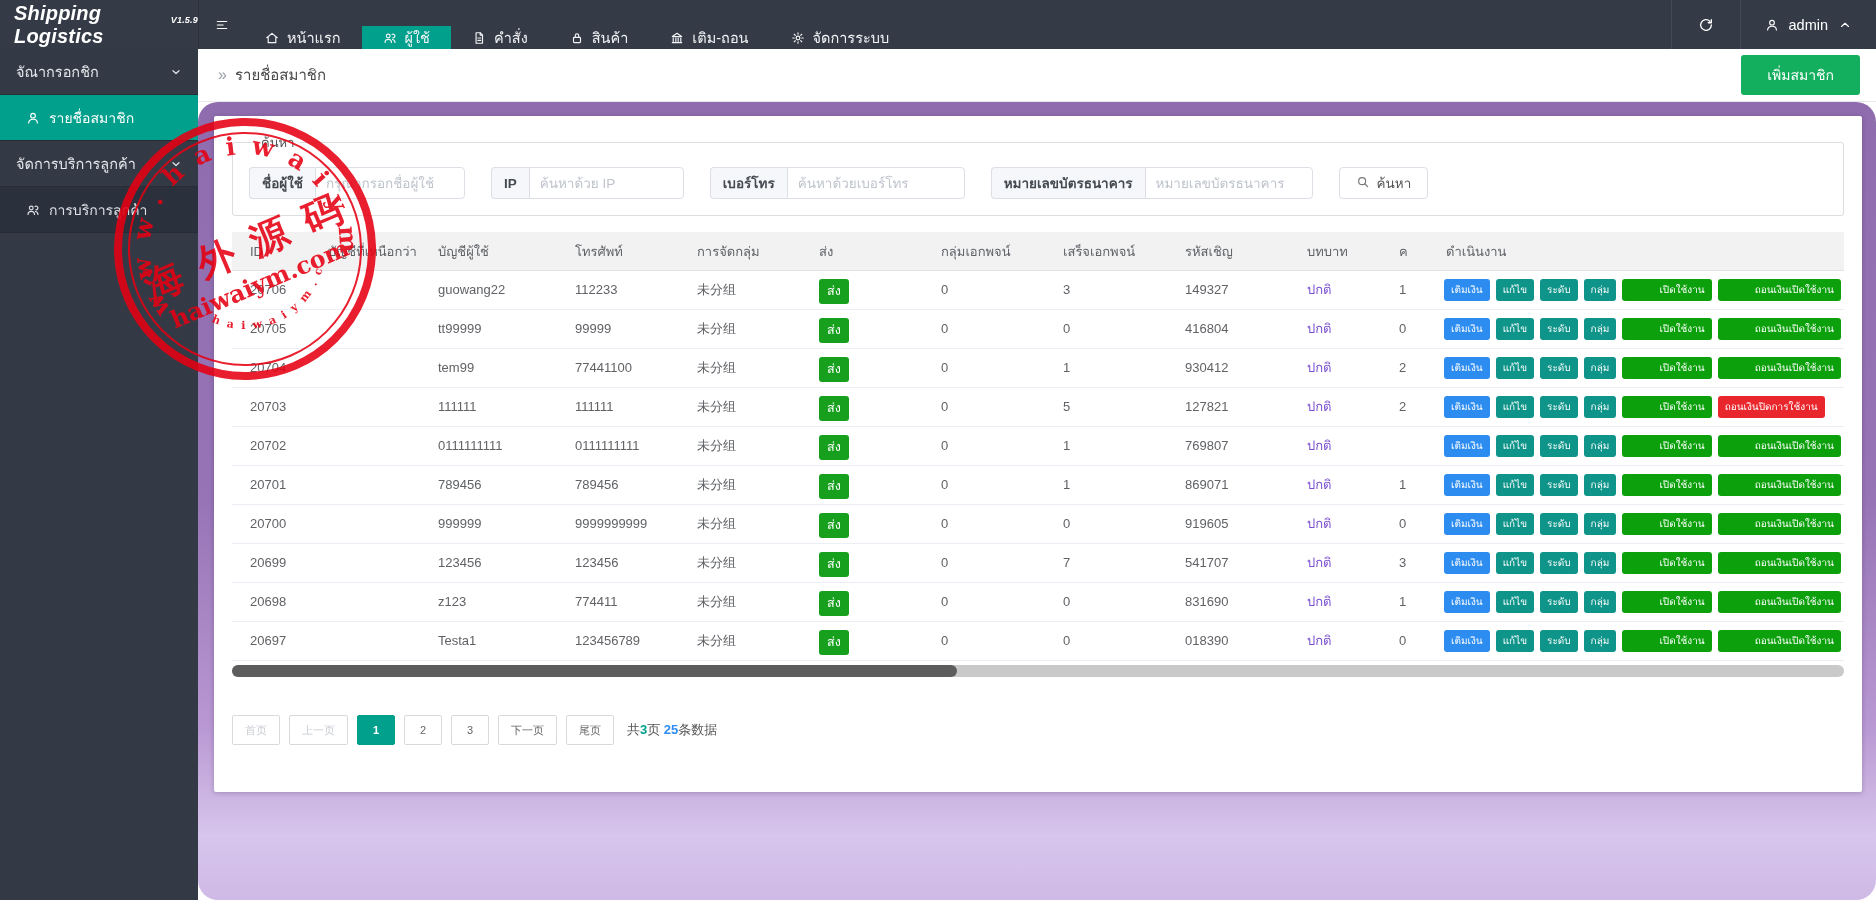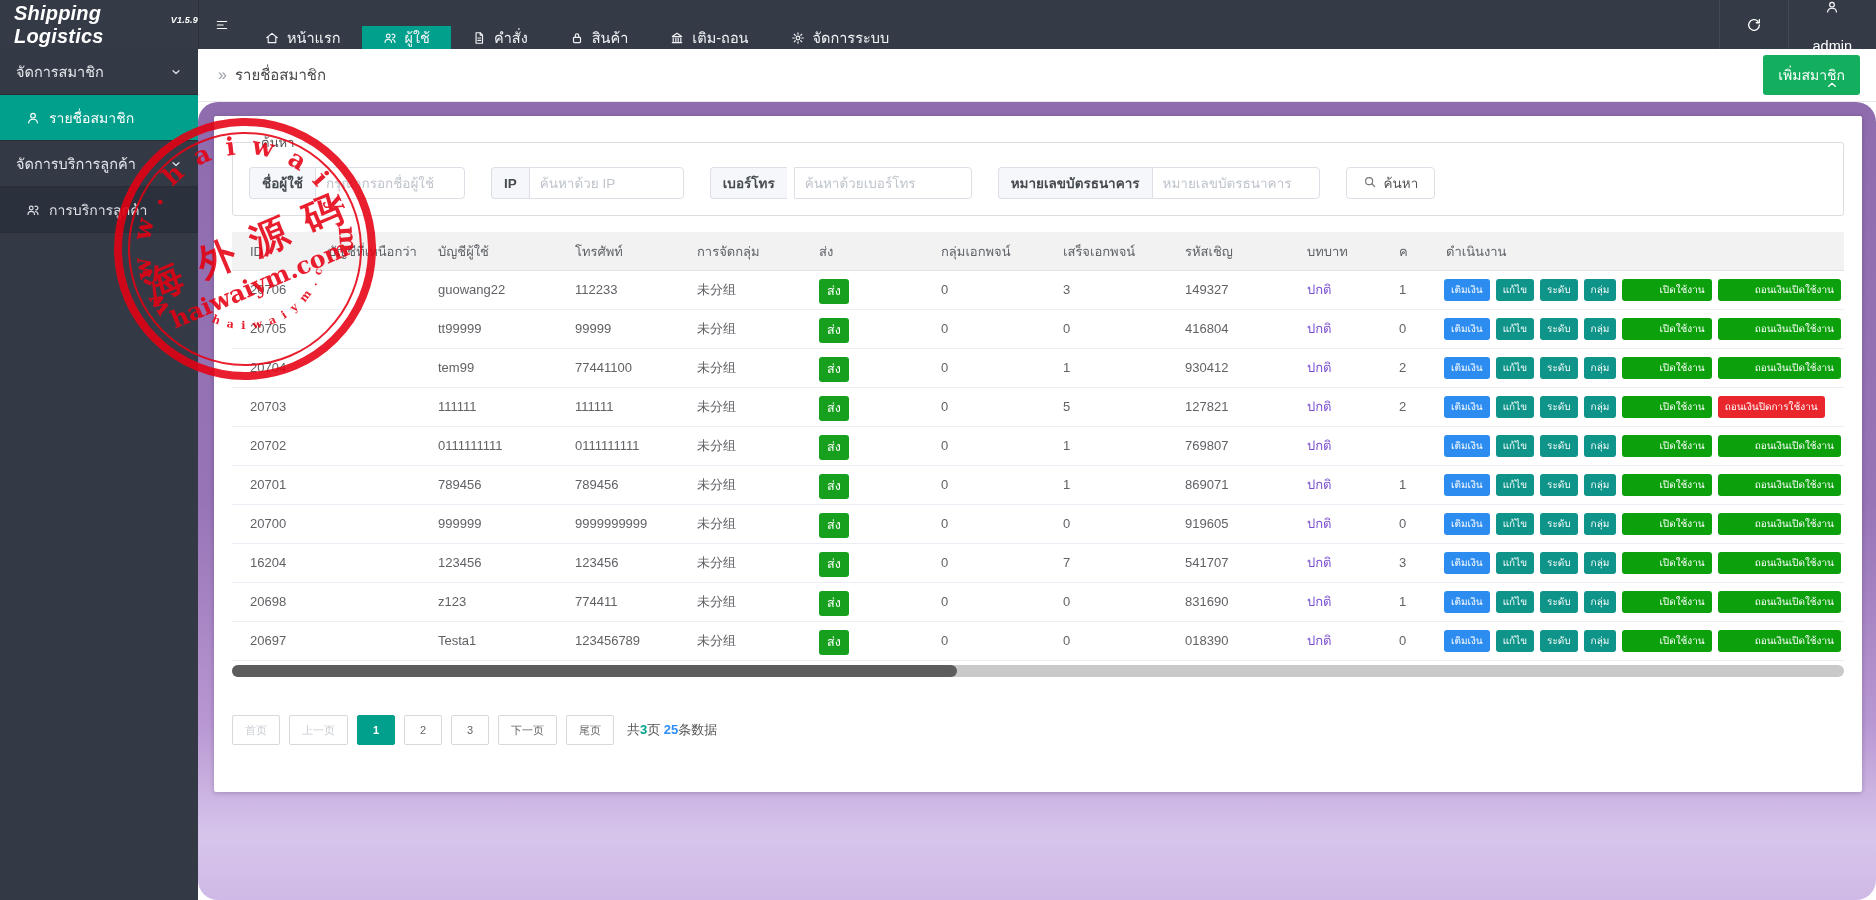--- a/index.html
+++ b/index.html
@@ -13,62 +13,62 @@
     font-weight:700; color:#fff; letter-spacing:.2px;font-style:italic; }
   .brand sup { font-size:9px; margin-left:3px; margin-top:-10px; font-weight:700; }
   .nav-toggle { width:46px; display:flex; align-items:center; justify-content:center; cursor:pointer;
     border-left:1px solid #2b303a; }
   .nav-items { display:flex; align-items:flex-end; }
   .nav-item { display:flex; align-items:center; padding:0 21px; font-size:14.5px; color:#f2f4f6;
     cursor:pointer; gap:8px; }
   .nav-item.active { background:#00a08c; }
   .nav-right { margin-left:auto; display:flex; align-items:stretch; }
   .nav-refresh { display:flex; align-items:center; padding:0 26px; border-left:1px solid #424a57; cursor:pointer; }
-  .nav-user { display:flex; align-items:center; gap:24px; padding:0 24px; border-left:1px solid #424a57;
-    font-size:14.5px; cursor:pointer;flex-direction:column; }
+  .nav-user { display:flex; align-items:center; gap:10px; padding:0 24px; border-left:1px solid #424a57;
+    font-size:14.5px; cursor:pointer; }
   .nicon svg { width:14px; height:14px; fill:none; stroke:currentColor; stroke-width:2;
     stroke-linecap:round; stroke-linejoin:round; display:block; }
   .nicon.big svg { width:16px; height:16px; }
 
   
   .sidebar { position:absolute; left:0; top:49px; bottom:0; width:198px; background:#333a46; z-index:10; }
   .sgroup-header { height:46px; display:flex; align-items:center; justify-content:space-between;
     padding:0 16px; color:#e3e6ea; font-size:14.5px; cursor:pointer; border-bottom:1px solid #272c35; }
   .sgroup-header .nicon svg{ width:12px; height:12px; stroke-width:2.4; }
   .sitem { height:46px; display:flex; align-items:center; gap:9px; padding:0 16px 0 26px;
     background:#2b313c; color:#dfe3e8; font-size:14px; cursor:pointer; border-bottom:1px solid #272c35; }
   .sitem.active { background:#00a08c; color:#fff; }
 
   
   .main { position:absolute; left:198px; top:49px; right:0; bottom:0; }
   .crumbbar { height:53px; background:#fff; border-bottom:1px solid #e8e8e8; display:flex;
     align-items:center; justify-content:space-between; padding:0 16px 0 20px; }
   .crumb { font-size:15px; color:#4a4a4a; display:flex; align-items:center; gap:8px; }
   .crumb .bc-chev { color:#9aa0a8; font-size:16px; }
   .btn-add { background:#14af5e; color:#fff; border:none; border-radius:3px; font-size:14px;
-    padding:9px 15px; cursor:pointer; font-family:inherit; }
+    padding:9px 26px; cursor:pointer; font-family:inherit; }
 
   .content { position:absolute; left:0; top:53px; right:0; bottom:0;
     background:linear-gradient(180deg,#8f6cae 0%,#9774b6 50%,#b897d2 78%,#d7c5ec 92%,#cfb9e6 100%);border-radius:20px; }
   .card { margin:14px 14px 0 16px; height:676px; background:#fff; border-radius:2px;
     box-shadow:0 1px 5px rgba(40,20,60,.25); padding:16px 18px 0 18px; position:relative; }
 
   
   .search-fs { border:1px solid #ddd; border-radius:3px; padding:14px 16px 16px 16px; }
   .search-fs legend { font-size:13px; color:#555; padding:0 6px; margin-left:6px; }
   .filter-row { display:flex; align-items:center; gap:26px; }
   .fgroup { display:flex; align-items:stretch; height:32px; }
   .flabel { display:flex; align-items:center; background:#f5f7fa; border:1px solid #dcdfe6;
     border-right:none; border-radius:4px 0 0 4px; padding:0 12px; font-size:13.5px; color:#454a50;
     font-weight:700; white-space:nowrap; }
   .fgroup input { border:1px solid #dcdfe6; border-radius:0 4px 4px 0; padding:0 10px; font-size:13.5px;
     color:#333; outline:none; font-family:inherit; }
   .fgroup input::placeholder { color:#bfc4cc; }
   .fgroup:nth-child(1) input{ width:150px; } .fgroup:nth-child(2) input{ width:155px; }
-  .fgroup:nth-child(3) input{ width:178px;margin-left:7px; } .fgroup:nth-child(4) input{ width:168px; }
+  .fgroup:nth-child(3) input{ width:178px; } .fgroup:nth-child(4) input{ width:168px; }
   .btn-search { display:flex; align-items:center; gap:7px; height:32px; padding:0 16px; background:#fff;
     border:1px solid #dcdfe6; border-radius:4px; font-size:13.5px; color:#555; cursor:pointer; font-family:inherit; }
   .btn-search svg { width:14px; height:14px; fill:none; stroke:#777; stroke-width:2; stroke-linecap:round; }
 
   
   .table-wrap { margin-top:16px; }
   .thead, .trow { position:relative; display:flex; height:39px; overflow:hidden; }
   .thead { background:#f2f2f2; border-bottom:1px solid #e2e2e2; }
   .trow { border-bottom:1px solid #ebeef5; background:#fff; }
   .tc { flex:none; padding-left:18px; line-height:38px; font-size:13px; color:#606266;
@@ -193,21 +193,21 @@
         <svg viewBox="0 0 24 24">
             <path d="M6 14.5 12 9l6 5.5"></path>
           </svg>
       </span>
     </div>
   </div>
 </header>
 
 <aside class="sidebar" id="sidebar">
     <div class="sgroup-header">
-      <span>จัดการสมาชิก</span>
+      <span>จัณากรอกชิก</span>
       <span class="nicon">
         <svg viewBox="0 0 24 24">
           <path d="M6 9.5 12 15l6-5.5"></path>
         </svg>
       </span>
     </div>
     <div class="sitem active">
       <span class="nicon">
         <svg viewBox="0 0 24 24">
           <circle cx="12" cy="8" r="4"></circle>
@@ -433,21 +433,21 @@
               <div class="row-actions">
                 <button class="abtn blue">เติมเงิน</button>
                 <button class="abtn teal">แก้ไข</button>
                 <button class="abtn teal">ระดับ</button>
                 <button class="abtn teal">กลุ่ม</button>
                 <button class="abtn green">เปิดใช้งาน</button>
                 <button class="abtn green">ถอนเงินเปิดใช้งาน</button>
               </div>
             </div>
             <div class="trow">
-              <div class="tc c0">16204</div>
+              <div class="tc c0">20699</div>
               <div class="tc c1"></div>
               <div class="tc c2">123456</div>
               <div class="tc c3">123456</div>
               <div class="tc c4">未分组</div>
               <div class="tc c5"><span class="badge-send">ส่ง</span></div>
               <div class="tc c6">0</div>
               <div class="tc c7">7</div>
               <div class="tc c8">541707</div>
               <div class="tc c9"><span class="role-link">ปกติ</span></div>
               <div class="tc c10">3</div>

